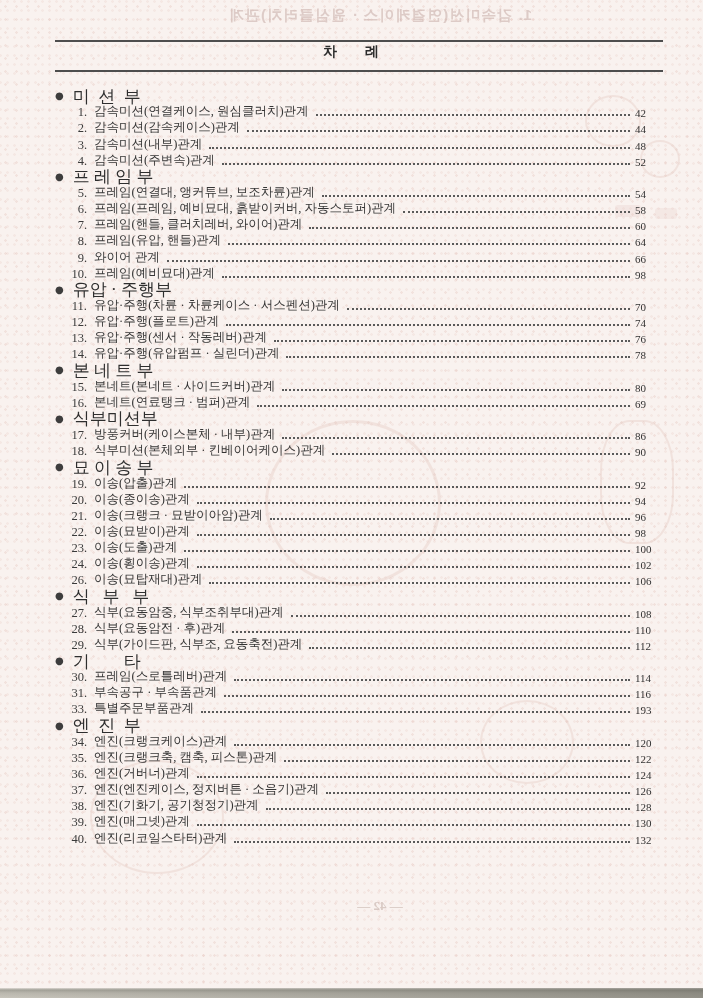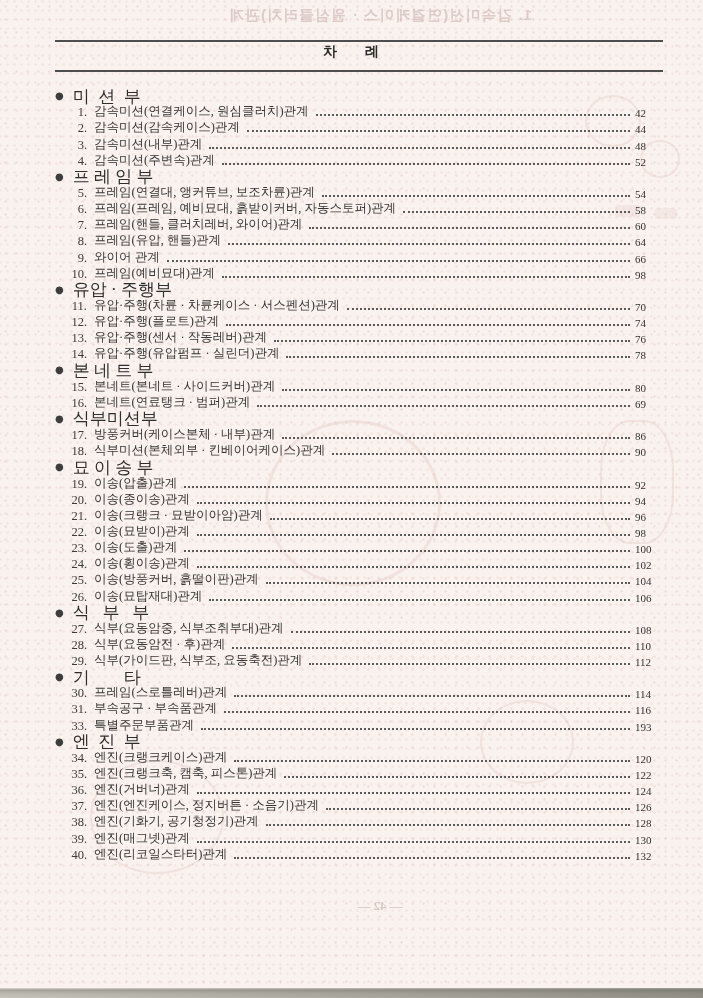--- a/index.html
+++ b/index.html
@@ -291,26 +291,20 @@
     <span class="pagenum">100</span>
   </div>
 
   <div class="toc-row">
     <span class="num">24.</span>
     <span class="label">이송(횡이송)관계</span>
     <span class="leader"></span>
     <span class="pagenum">102</span>
   </div>
 
-  <div class="toc-row">
-    <span class="num">25.</span>
-    <span class="label">이송(방풍커버, 흙떨이판)관계</span>
-    <span class="leader"></span>
-    <span class="pagenum">104</span>
-  </div>
 
   <div class="toc-row">
     <span class="num">26.</span>
     <span class="label">이송(묘탑재대)관계</span>
     <span class="leader"></span>
     <span class="pagenum">106</span>
   </div>
 
   <div class="sec-row">
     <span class="bullet">●</span>

